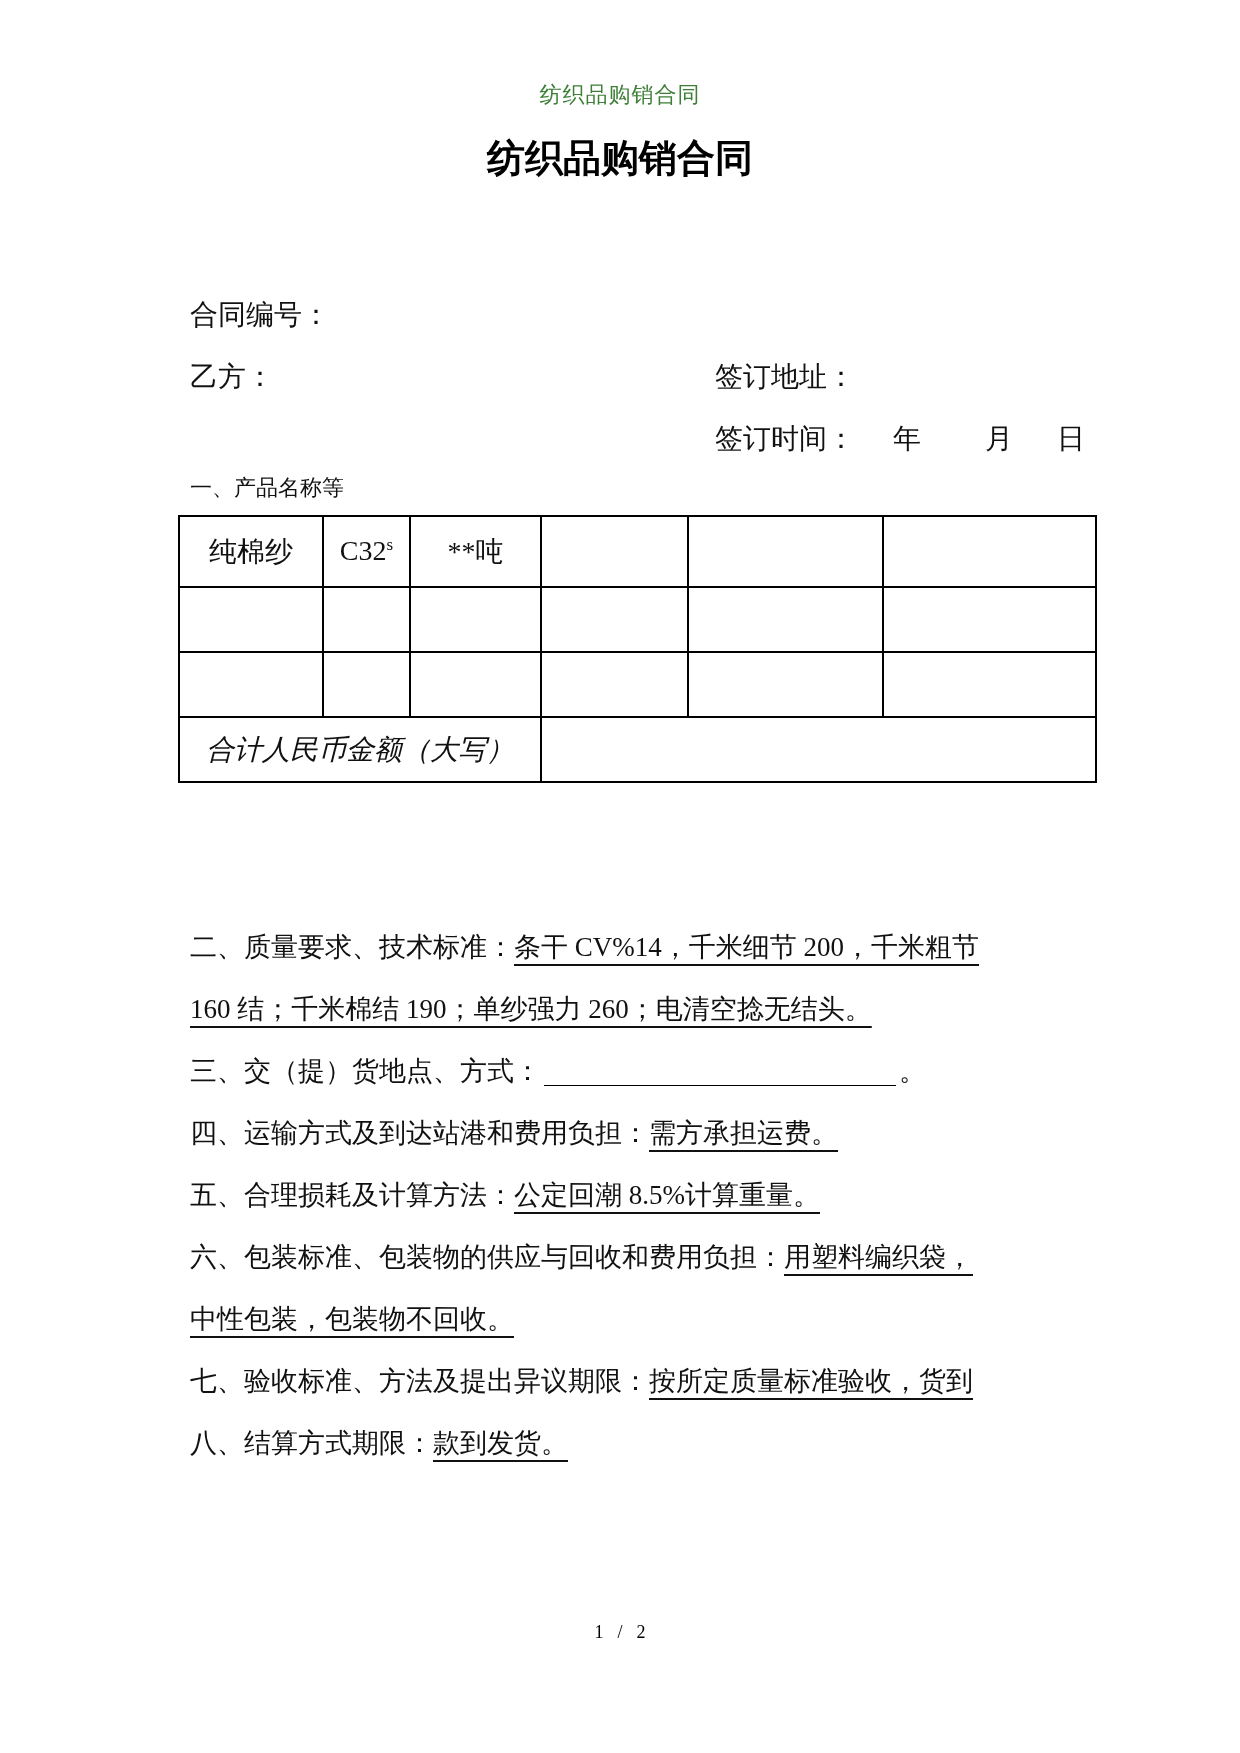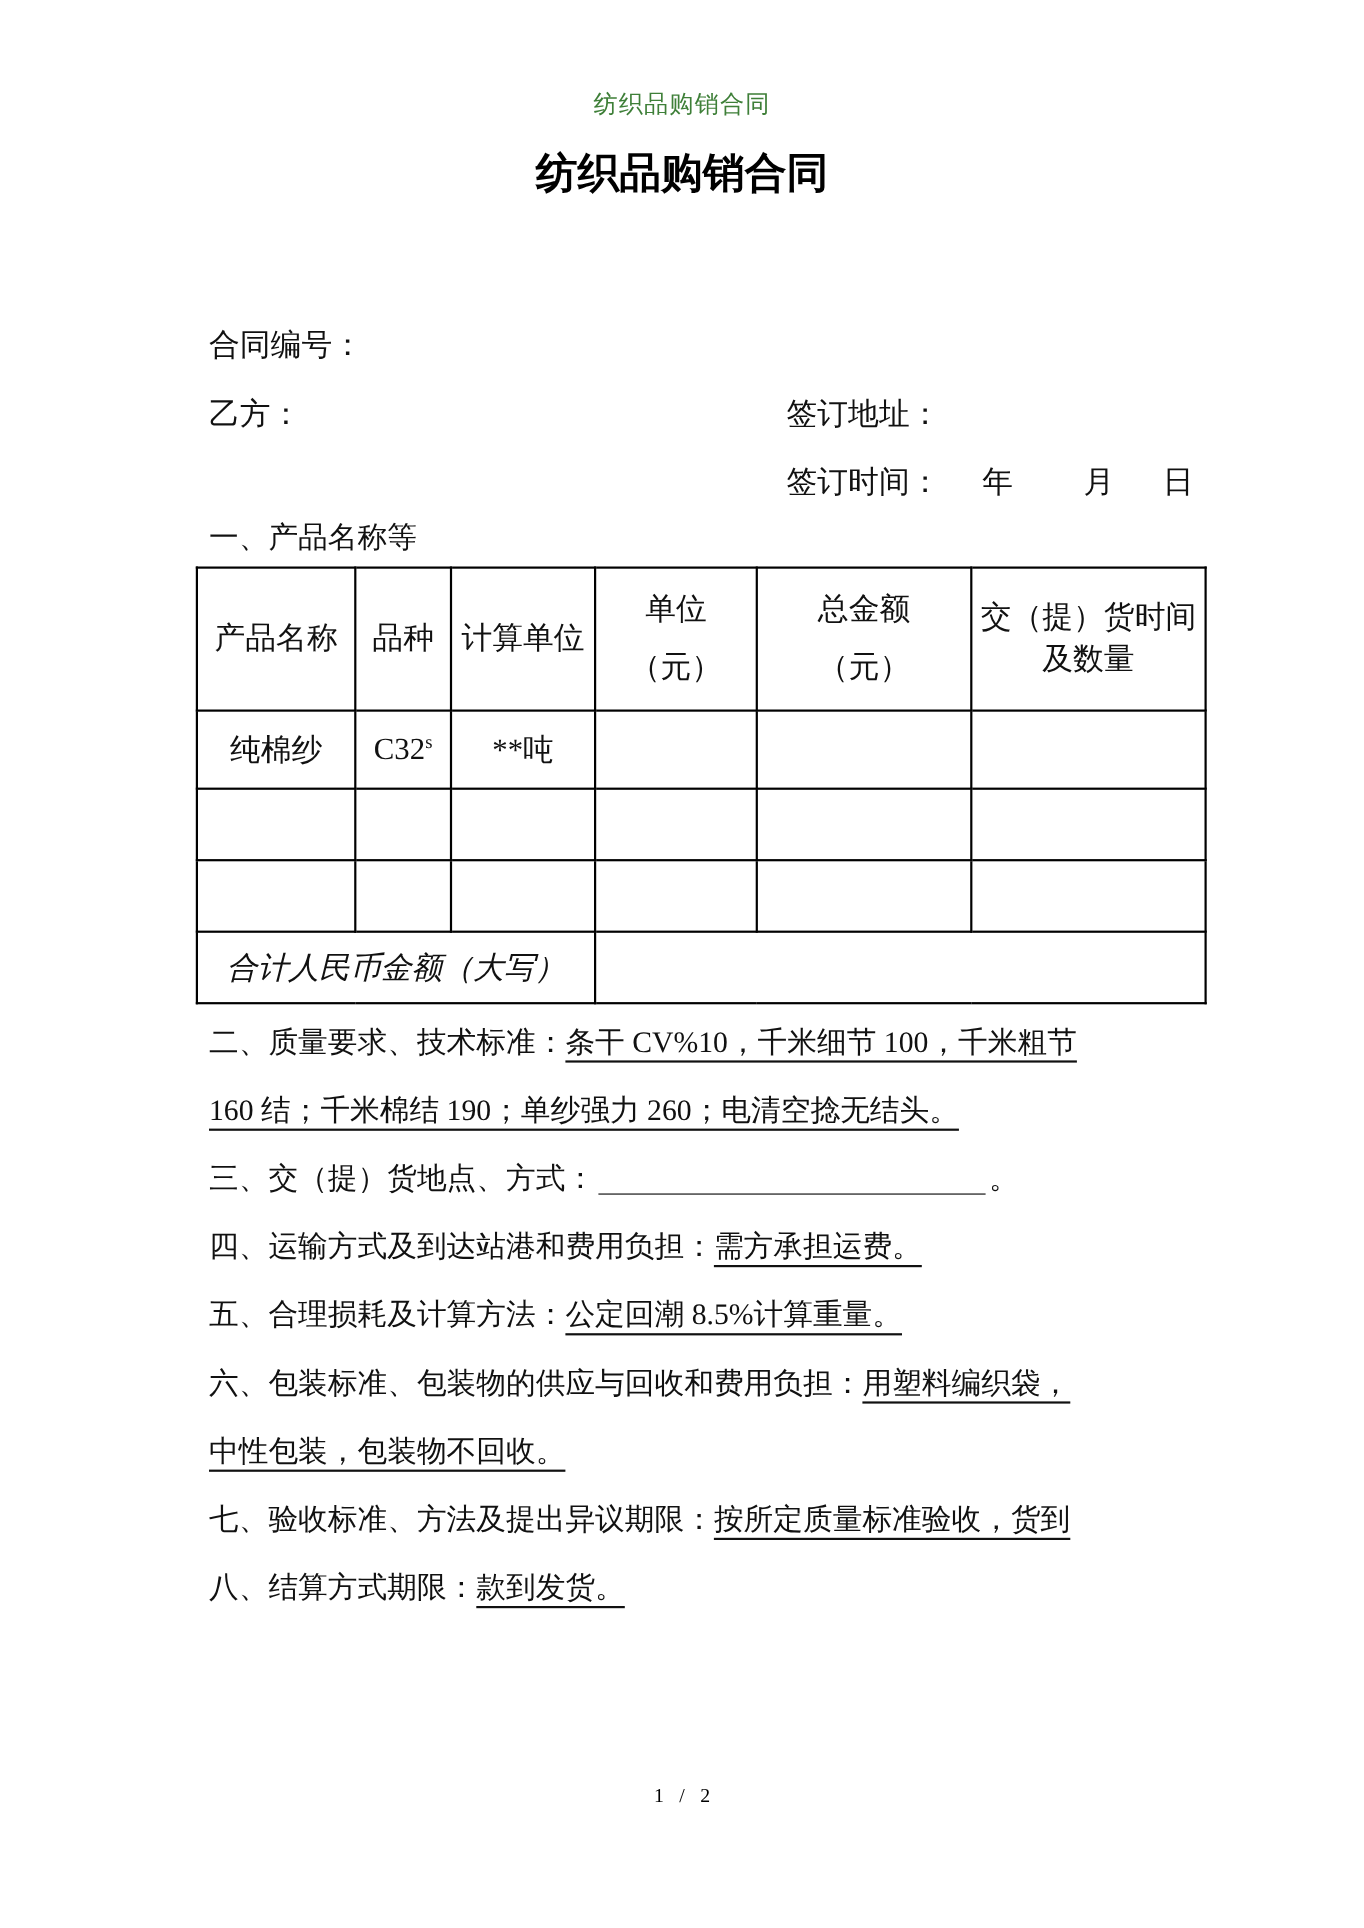--- a/index.html
+++ b/index.html
@@ -27,21 +27,21 @@
   }
   
   .parties { position:absolute; top:284px; left:190px; width:950px; font-size:28px; }
   .prow { display:flex; height:62px; line-height:62px; }
   .pleft { width:525px; }
   .pright { flex:1; }
   .yr { margin-left:38px; }
   .mo { margin-left:64px; }
   .dy { margin-left:44px; }
 
-  .sec-heading { position:absolute; top:468px; left:190px; font-size:27px; line-height:40px; }
+  .sec-heading { position:absolute; top:468px; left:190px; font-size:22px; line-height:40px; }
 
   
   table.ptable {
     position:absolute; top:515px; left:178px;
     width:917px; table-layout:fixed; border-collapse:collapse;
   }
   table.ptable td {
     border:2px solid #000;
     text-align:center; vertical-align:middle;
     font-size:28px; padding:0;
@@ -114,43 +114,20 @@
   <table class="ptable">
     <colgroup>
       <col style="width:144px">
         <col style="width:87px">
         <col style="width:131px">
       <col style="width:147px">
         <col style="width:195px">
         <col style="width:213px">
     </colgroup>
     <tbody>
-        <tr class="thead-row">
-      <td>
-            <div class="hline">产品名称</div>
-          </td>
-      <td>
-            <div class="hline">品种</div>
-          </td>
-      <td>
-            <div class="hline">计算单位</div>
-          </td>
-      <td class="two">
-        <div class="l">单位</div>
-        <div class="l">（元）</div>
-      </td>
-      <td class="two">
-        <div class="l">总金额</div>
-        <div class="l">（元）</div>
-      </td>
-      <td class="two small">
-        <div class="l">交（提）货时间</div>
-        <div class="l">及数量</div>
-      </td>
-    </tr>
     <tr class="r1">
       <td>纯棉纱</td>
       <td><span>C32</span><sup class="cnt">s</sup></td>
       <td>**吨</td>
       <td></td>
       <td></td>
       <td></td>
     </tr>
     <tr class="rx">
       <td></td>
@@ -170,21 +147,21 @@
     </tr>
     <tr class="rsum">
       <td colspan="3" class="sumlabel">合计人民币金额（大写）</td>
       <td colspan="3"></td>
     </tr>
   </tbody>
     </table>
 
   <div class="clauses">
     <div class="bline">
-      <span>二、质量要求、技术标准：</span><span class="ul">条干 CV%10，千米细节 100，千米粗节</span>
+      <span>二、质量要求、技术标准：</span><span class="ul">条干 CV%14，千米细节 200，千米粗节</span>
     </div>
     <div class="bline">
       <span class="ul">160 结；千米棉结 190；单纱强力 260；电清空捻无结头。</span>
     </div>
     <div class="bline">
       <span>三、交（提）货地点、方式：</span><span class="blank"></span><span>。</span>
     </div>
     <div class="bline">
       <span>四、运输方式及到达站港和费用负担：</span><span class="ul">需方承担运费。</span>
     </div>

